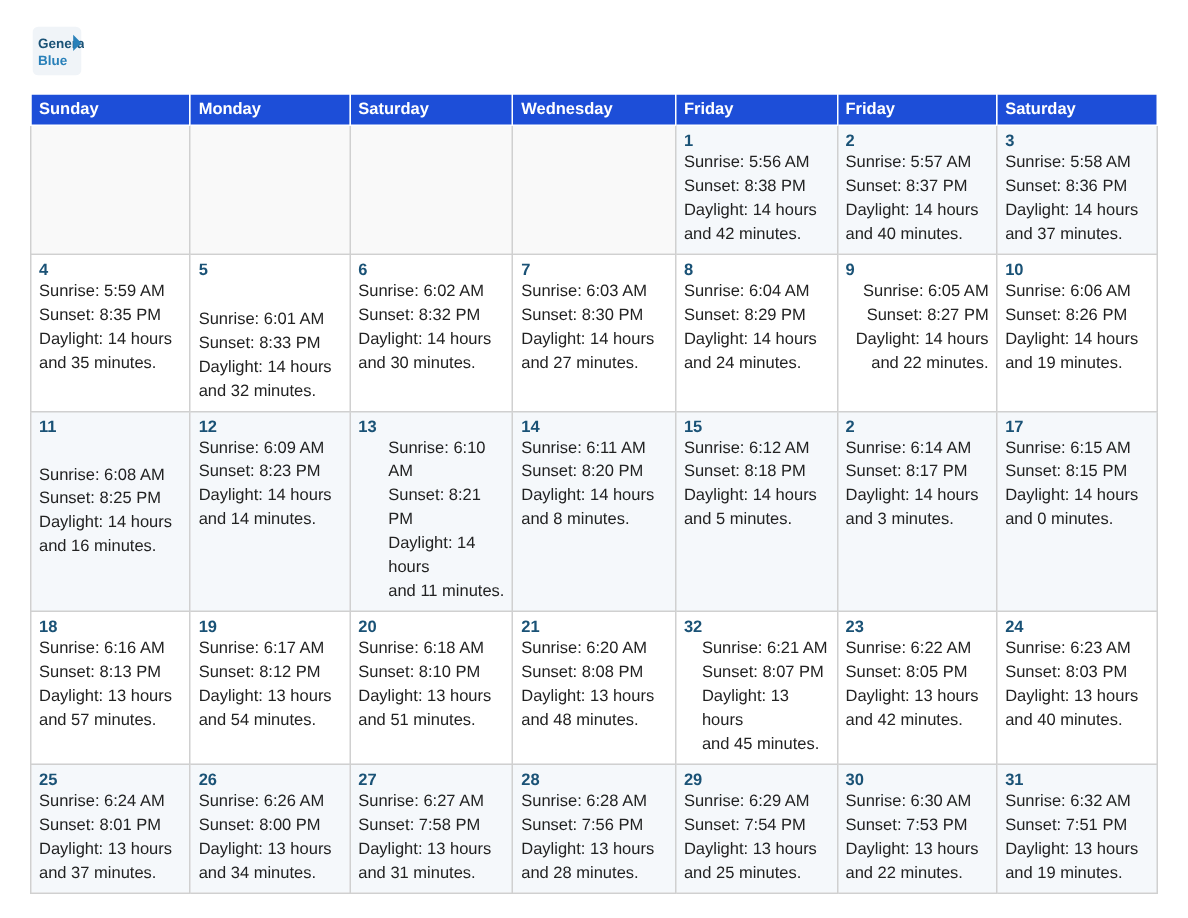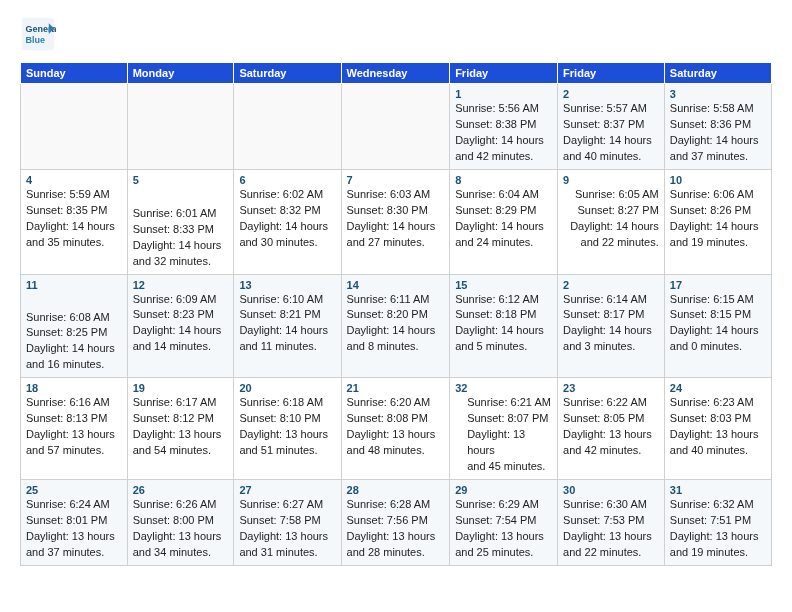--- a/index.html
+++ b/index.html
@@ -201,21 +201,21 @@
           </td>
           <td>
             <span class="day-num">12</span>
             <div class="day-info" style="white-space: pre-line;">Sunrise: 6:09 AM
 Sunset: 8:23 PM
 Daylight: 14 hours
 and 14 minutes.</div>
           </td>
           <td>
             <span class="day-num">13</span>
-            <div class="day-info" style="white-space: pre-line;">Sunrise: 6:10 AM
+            <div class="day-info" style="white-space: pre-line; margin-left: 20px;">Sunrise: 6:10 AM
 Sunset: 8:21 PM
 Daylight: 14 hours
 and 11 minutes.</div>
           </td>
           <td>
             <span class="day-num">14</span>
             <div class="day-info" style="white-space: pre-line;">Sunrise: 6:11 AM
 Sunset: 8:20 PM
 Daylight: 14 hours
 and 8 minutes.</div>

